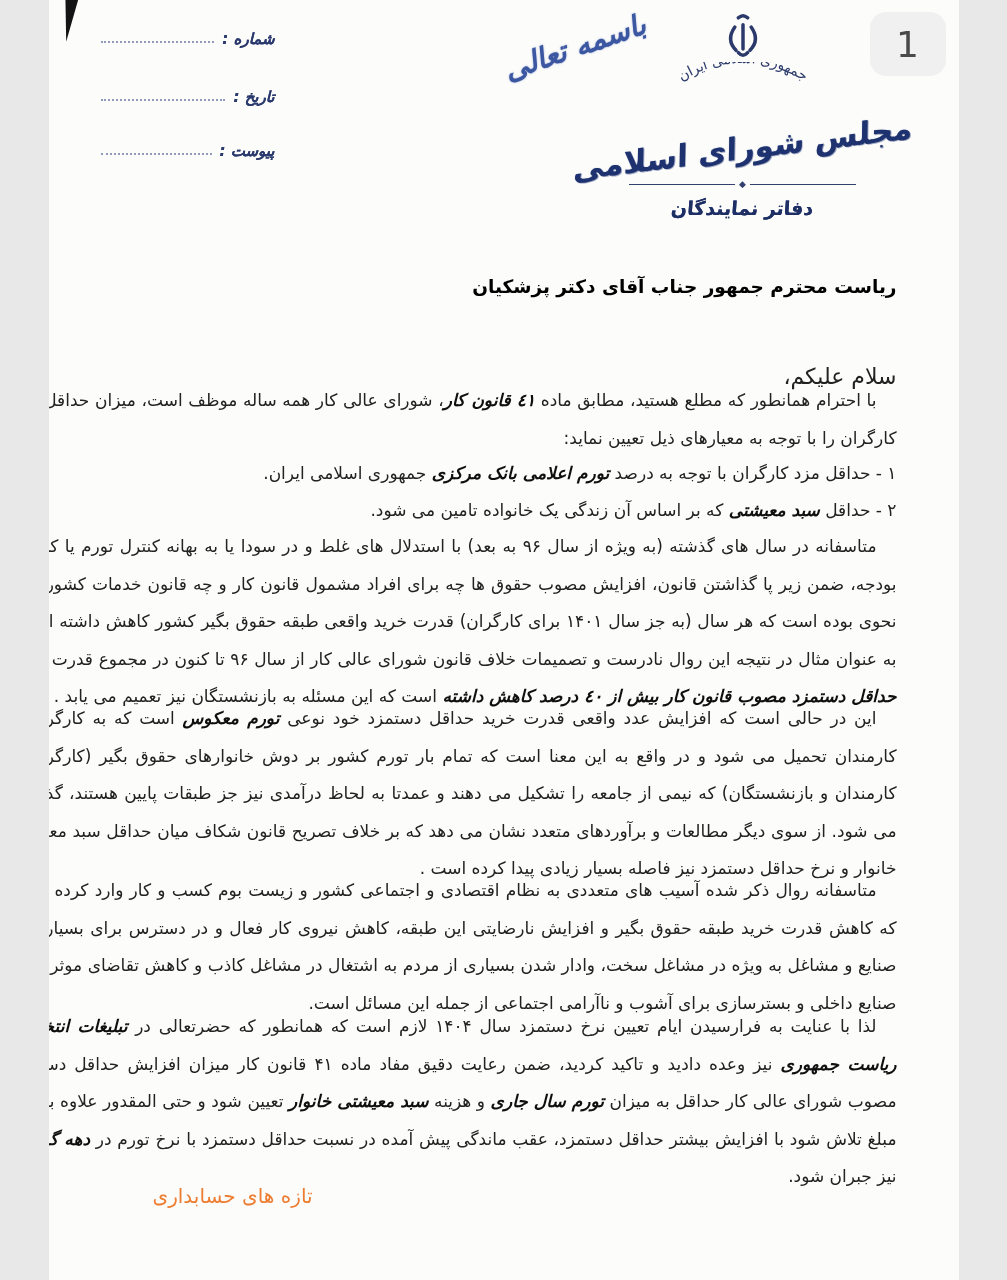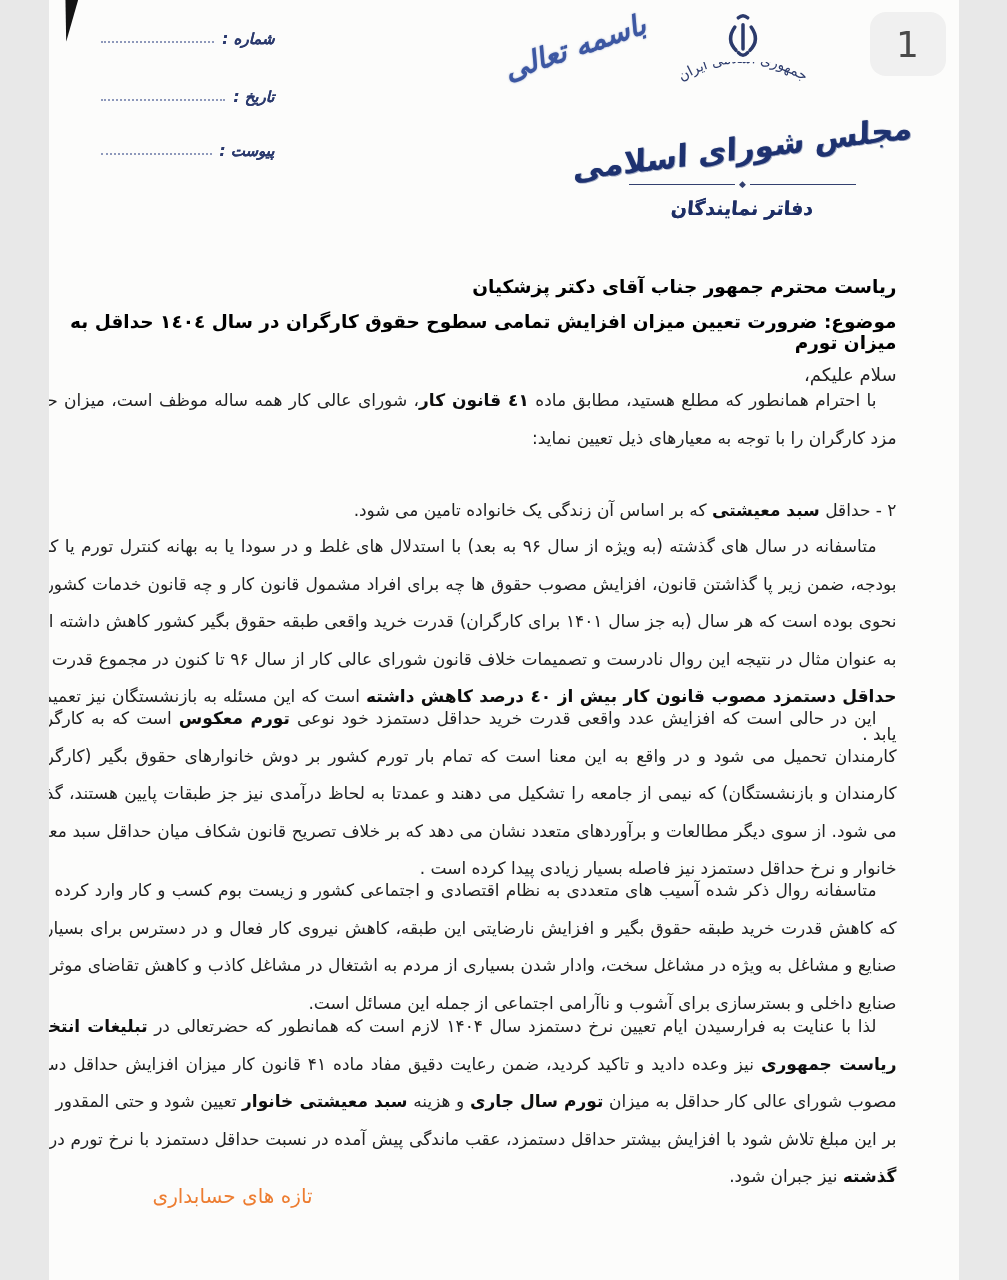--- a/index.html
+++ b/index.html
@@ -51,22 +51,22 @@
     font-size:36px;color:#4a4a4a;font-family:"DejaVu Sans",sans-serif;z-index:5;
   }
   
   .tline{position:absolute;right:62px;width:884px;direction:rtl;}
   .bold-head{font-weight:700;font-size:18.5px;letter-spacing:0;color:#000000;}
   .para{
     position:absolute;right:62px;width:884px;direction:rtl;text-align:justify;
     font-size:17px;line-height:37.5px;color:#222;margin:0;
   }
   .indent{text-indent:20px;}
-  .para b,.strong{font-weight:700;color:#0f0f0f;}
-  .salut{font-size:18px;color:#222;}
+  .para b,.strong{font-weight:700;color:#0f0f0f;font-style:italic;}
+  .salut{font-size:22px;color:#222;}
   .watermark{
     position:absolute;left:104px;top:1184px;color:#ed7d31;font-size:20px;
     direction:rtl;white-space:nowrap;
   }
 </style>
 </head>
 <body>
 
 <div class="page">
 
@@ -110,25 +110,25 @@
       <span class="dline"></span>
       <span class="dgem">◆</span>
       <span class="dline"></span>
     </div>
     <div class="office">دفاتر نمایندگان</div>
   </div>
 
   <div class="badge">1</div>
 
   <div class="tline bold-head" style="top:276px;">ریاست محترم جمهور جناب آقای دکتر پزشکیان</div>
-  <div class="tline bold-head" style="top:311px;">موضوع: ضرورت تعیین میزان افزایش تمامی سطوح حقوق کارگران در سال ١٤٠٤ حداقل به میزان تورم</div>
   <div class="tline salut" style="top:364px;">سلام علیکم،</div>
 
   <p class="para indent" style="top:382px;"><span>با احترام همانطور که مطلع هستید، مطابق ماده </span><b class="strong">٤١ قانون کار</b><span>، شورای عالی کار همه ساله موظف است، میزان حداقل مزد کارگران را با توجه به معیارهای ذیل تعیین نماید:</span></p>
 
+  <p class="para" style="top:455px;"><span>۱ - حداقل مزد کارگران با توجه به درصد </span><b class="strong">تورم اعلامی بانک مرکزی</b><span> جمهوری اسلامی ایران.</span></p>
 
   <p class="para" style="top:492px;"><span>۲ - حداقل </span><b class="strong">سبد معیشتی</b><span> که بر اساس آن زندگی یک خانواده تامین می شود.</span></p>
 
   <p class="para indent" style="top:528px;"><span>متاسفانه در سال های گذشته (به ویژه از سال ۹۶ به بعد) با استدلال های غلط و در سودا یا به بهانه کنترل تورم یا کسری بودجه، ضمن زیر پا گذاشتن قانون، افزایش مصوب حقوق ها چه برای افراد مشمول قانون کار و چه قانون خدمات کشوری به نحوی بوده است که هر سال (به جز سال ۱۴۰۱ برای کارگران) قدرت خرید واقعی طبقه حقوق بگیر کشور کاهش داشته است. به عنوان مثال در نتیجه این روال نادرست و تصمیمات خلاف قانون شورای عالی کار از سال ۹۶ تا کنون در مجموع قدرت خرید </span><b class="strong">حداقل دستمزد مصوب قانون کار بیش از ٤٠ درصد کاهش داشته</b><span> است که این مسئله به بازنشستگان نیز تعمیم می یابد .</span></p>
 
   <p class="para indent" style="top:700px;"><span>این در حالی است که افزایش عدد واقعی قدرت خرید حداقل دستمزد خود نوعی </span><b class="strong">تورم معکوس</b><span> است که به کارگران و کارمندان تحمیل می شود و در واقع به این معنا است که تمام بار تورم کشور بر دوش خانوارهای حقوق بگیر (کارگران و کارمندان و بازنشستگان) که نیمی از جامعه را تشکیل می دهند و عمدتا به لحاظ درآمدی نیز جز طبقات پایین هستند، گذاشته می شود. از سوی دیگر مطالعات و برآوردهای متعدد نشان می دهد که بر خلاف تصریح قانون شکاف میان حداقل سبد معیشت خانوار و نرخ حداقل دستمزد نیز فاصله بسیار زیادی پیدا کرده است .</span></p>
 
   <p class="para indent" style="top:872px;">متاسفانه روال ذکر شده آسیب های متعددی به نظام اقتصادی و اجتماعی کشور و زیست بوم کسب و کار وارد کرده است که کاهش قدرت خرید طبقه حقوق بگیر و افزایش نارضایتی این طبقه، کاهش نیروی کار فعال و در دسترس برای بسیاری از صنایع و مشاغل به ویژه در مشاغل سخت، وادار شدن بسیاری از مردم به اشتغال در مشاغل کاذب و کاهش تقاضای موثر برای صنایع داخلی و بسترسازی برای آشوب و ناآرامی اجتماعی از جمله این مسائل است.</p>
 
   <p class="para indent" style="top:1008px;"><span>لذا با عنایت به فرارسیدن ایام تعیین نرخ دستمزد سال ۱۴۰۴ لازم است که همانطور که حضرتعالی در </span><b class="strong">تبلیغات انتخابات ریاست جمهوری</b><span> نیز وعده دادید و تاکید کردید، ضمن رعایت دقیق مفاد ماده ۴۱ قانون کار میزان افزایش حداقل دستمزد مصوب شورای عالی کار حداقل به میزان </span><b class="strong">تورم سال جاری</b><span> و هزینه </span><b class="strong">سبد معیشتی خانوار</b><span> تعیین شود و حتی المقدور علاوه بر این مبلغ تلاش شود با افزایش بیشتر حداقل دستمزد، عقب ماندگی پیش آمده در نسبت حداقل دستمزد با نرخ تورم در </span><b class="strong">دهه گذشته</b><span> نیز جبران شود.</span></p>

